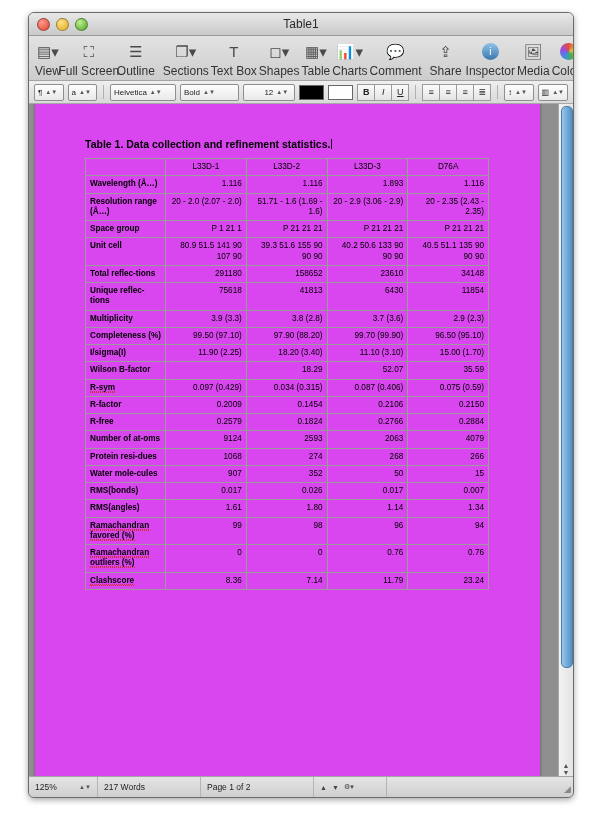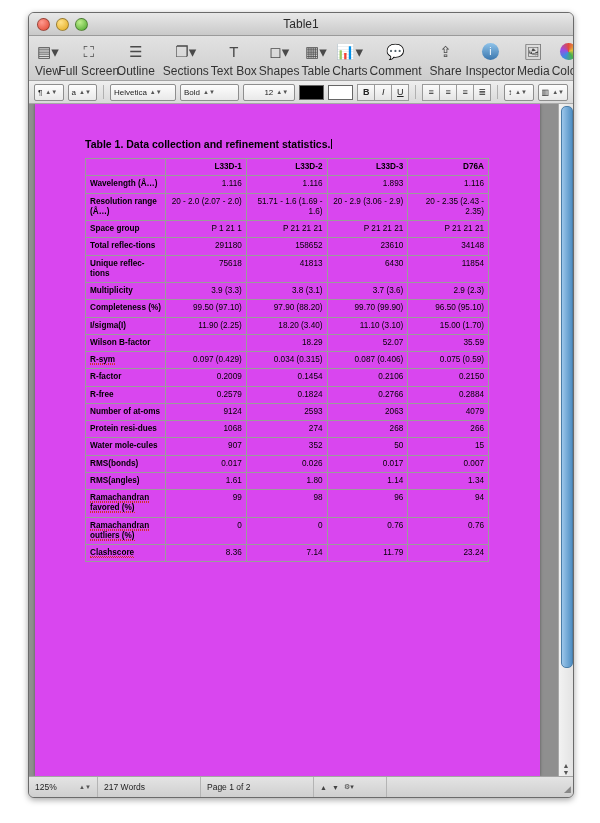--- a/index.html
+++ b/index.html
@@ -218,22 +218,22 @@
   }
   table.stats td, table.stats th {
     border: 1px solid #9b9b9b;
     font-size: 8.2px;
     padding: 3px 4px;
     vertical-align: top;
     line-height: 1.25;
     color: #000;
   }
   table.stats th {
-    font-weight: bold;
-    text-align: right;
+    font-weight: normal;
+    text-align: center;
   }
   table.stats td.rowhead {
     font-weight: bold;
     width: 80px;
   }
   table.stats td.val {
     text-align: right;
   }
   col.c0 { width: 80px; }
   col.cd { width: 80.75px; }
@@ -483,37 +483,44 @@
                   <td class="val">20 - 2.35 (2.43 - 2.35)</td>
                 </tr>
                 <tr>
                   <td class="rowhead">Space group</td>
                   <td class="val">P 1 21 1</td>
                   <td class="val">P 21 21 21</td>
                   <td class="val">P 21 21 21</td>
                   <td class="val">P 21 21 21</td>
                 </tr>
                 <tr>
+                  <td class="rowhead">Unit cell</td>
+                  <td class="val">80.9 51.5 141 90 107 90</td>
+                  <td class="val">39.3 51.6 155 90 90 90</td>
+                  <td class="val">40.2 50.6 133 90 90 90</td>
+                  <td class="val">40.5 51.1 135 90 90 90</td>
+                </tr>
+                <tr>
                   <td class="rowhead">Total reflec-tions</td>
                   <td class="val">291180</td>
                   <td class="val">158652</td>
                   <td class="val">23610</td>
                   <td class="val">34148</td>
                 </tr>
                 <tr>
                   <td class="rowhead">Unique reflec-tions</td>
                   <td class="val">75618</td>
                   <td class="val">41813</td>
                   <td class="val">6430</td>
                   <td class="val">11854</td>
                 </tr>
                 <tr>
                   <td class="rowhead">Multiplicity</td>
                   <td class="val">3.9 (3.3)</td>
-                  <td class="val">3.8 (3.1)</td>
+                  <td class="val">3.8 (2.8)</td>
                   <td class="val">3.7 (3.6)</td>
                   <td class="val">2.9 (2.3)</td>
                 </tr>
                 <tr>
                   <td class="rowhead">Completeness (%)</td>
                   <td class="val">99.50 (97.10)</td>
                   <td class="val">97.90 (88.20)</td>
                   <td class="val">99.70 (99.90)</td>
                   <td class="val">96.50 (95.10)</td>
                 </tr>

